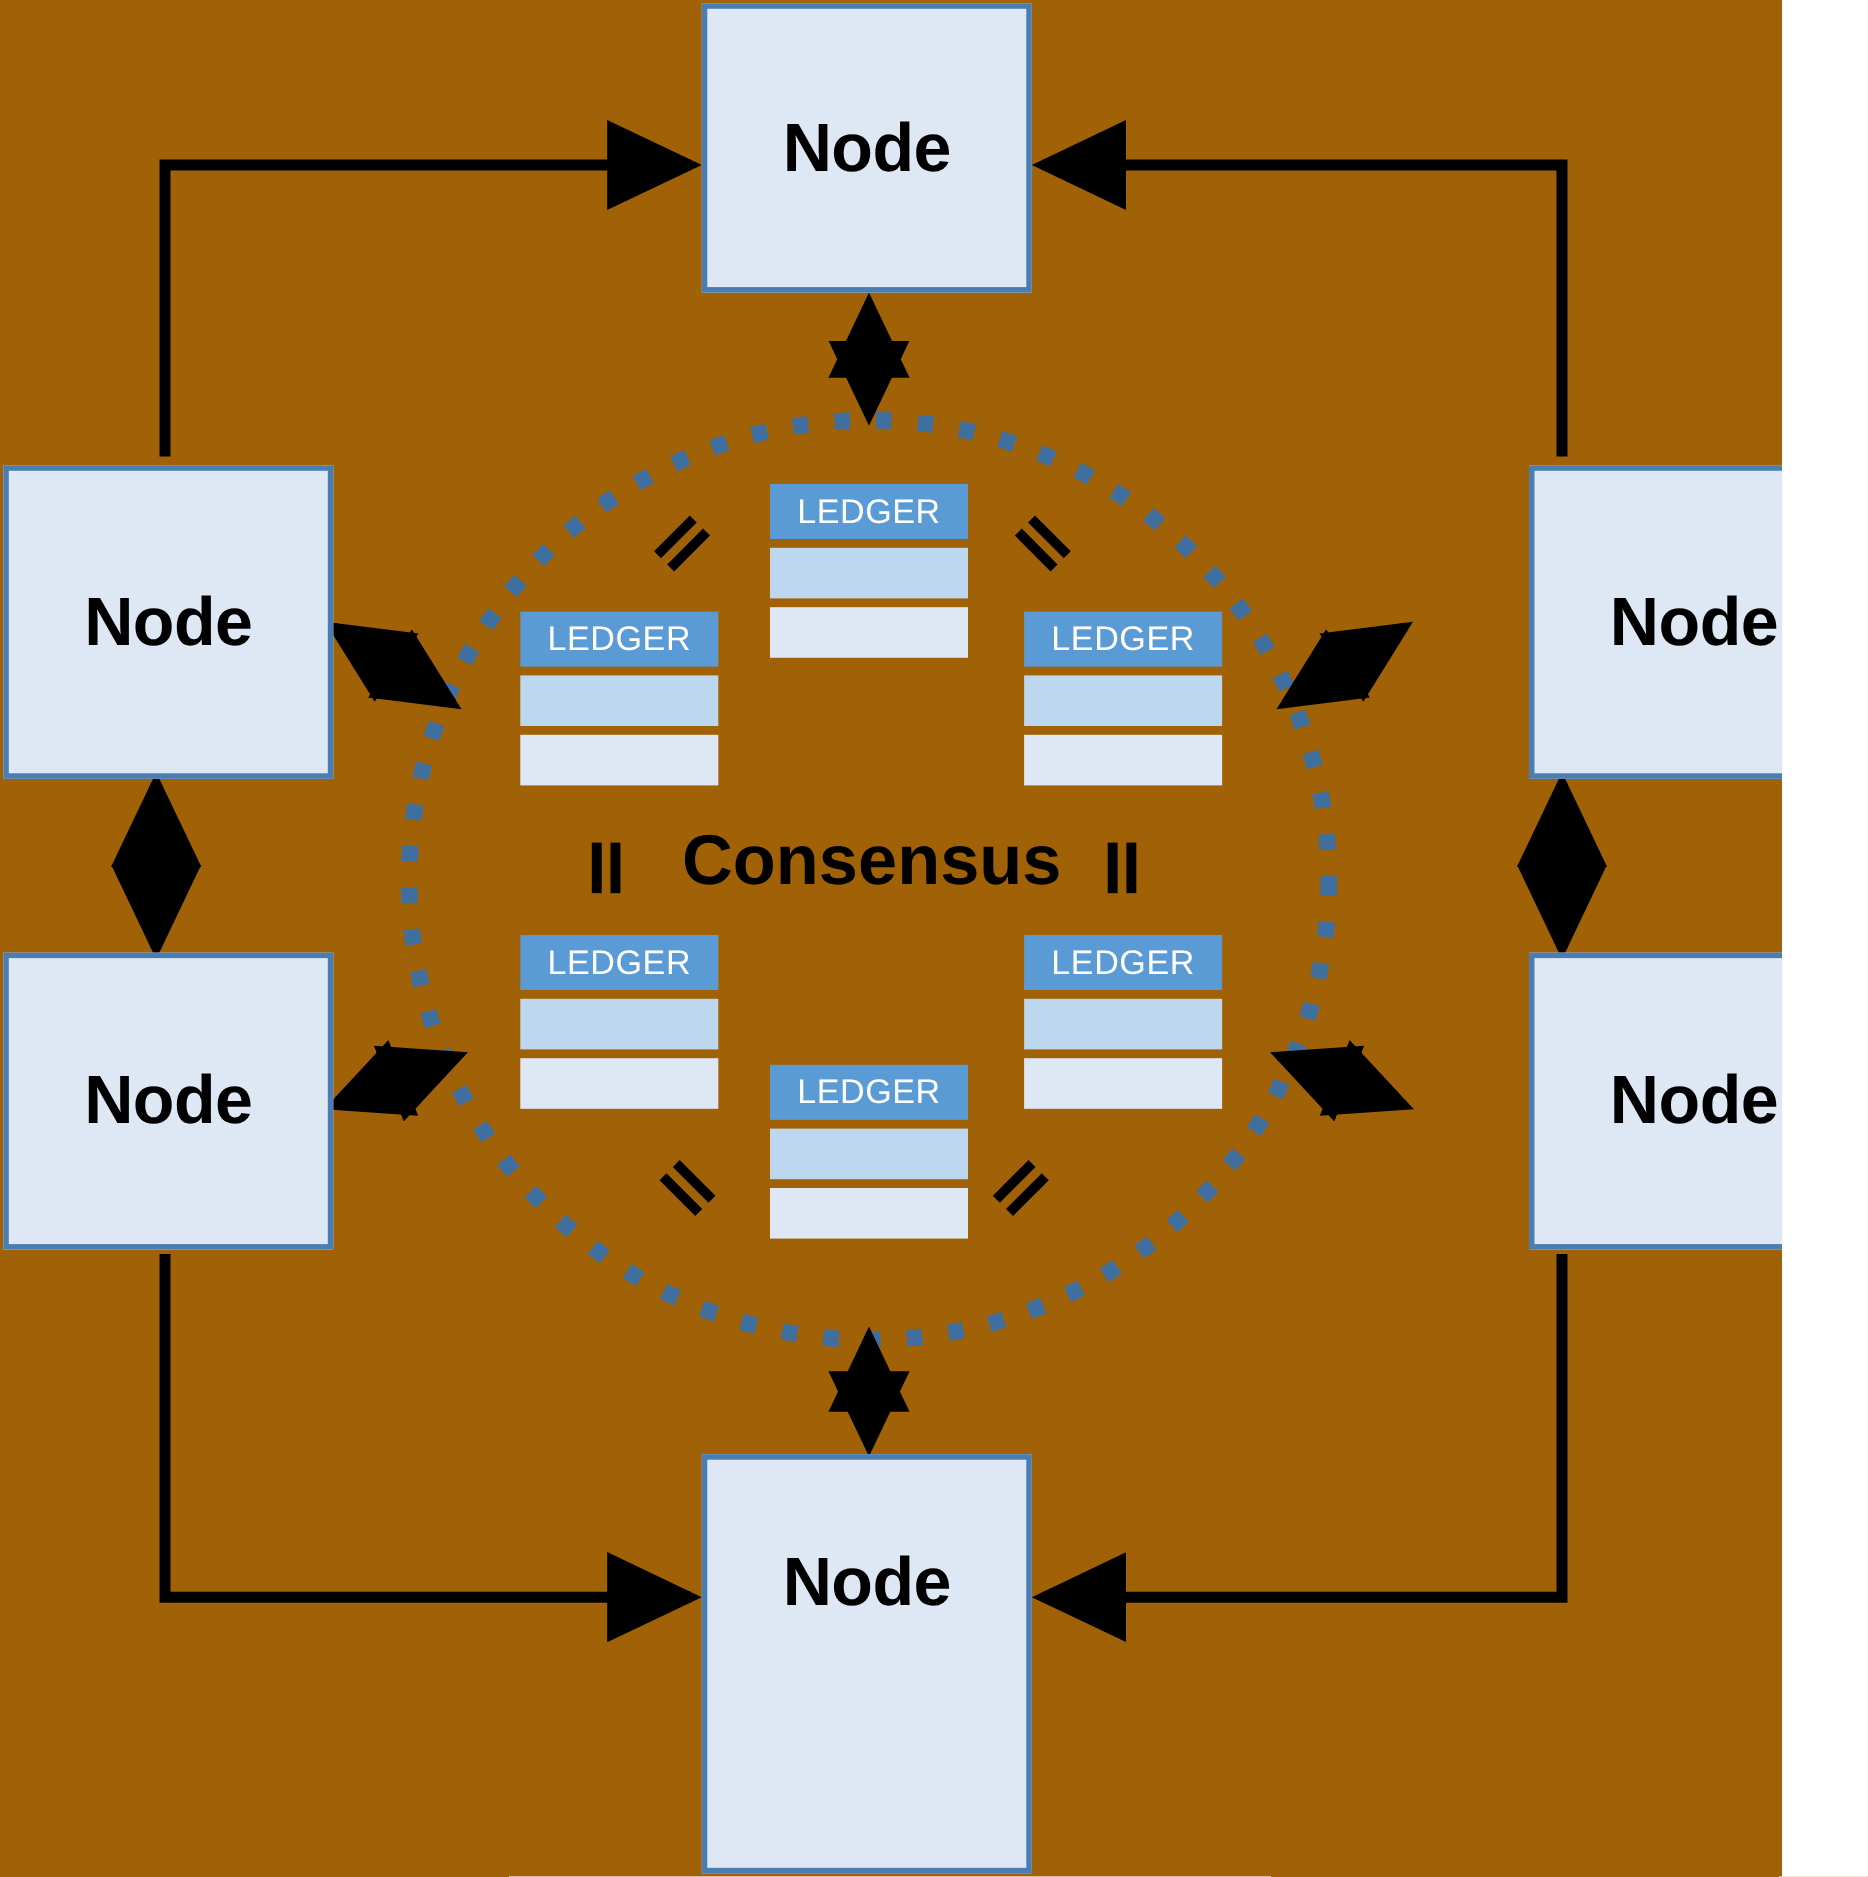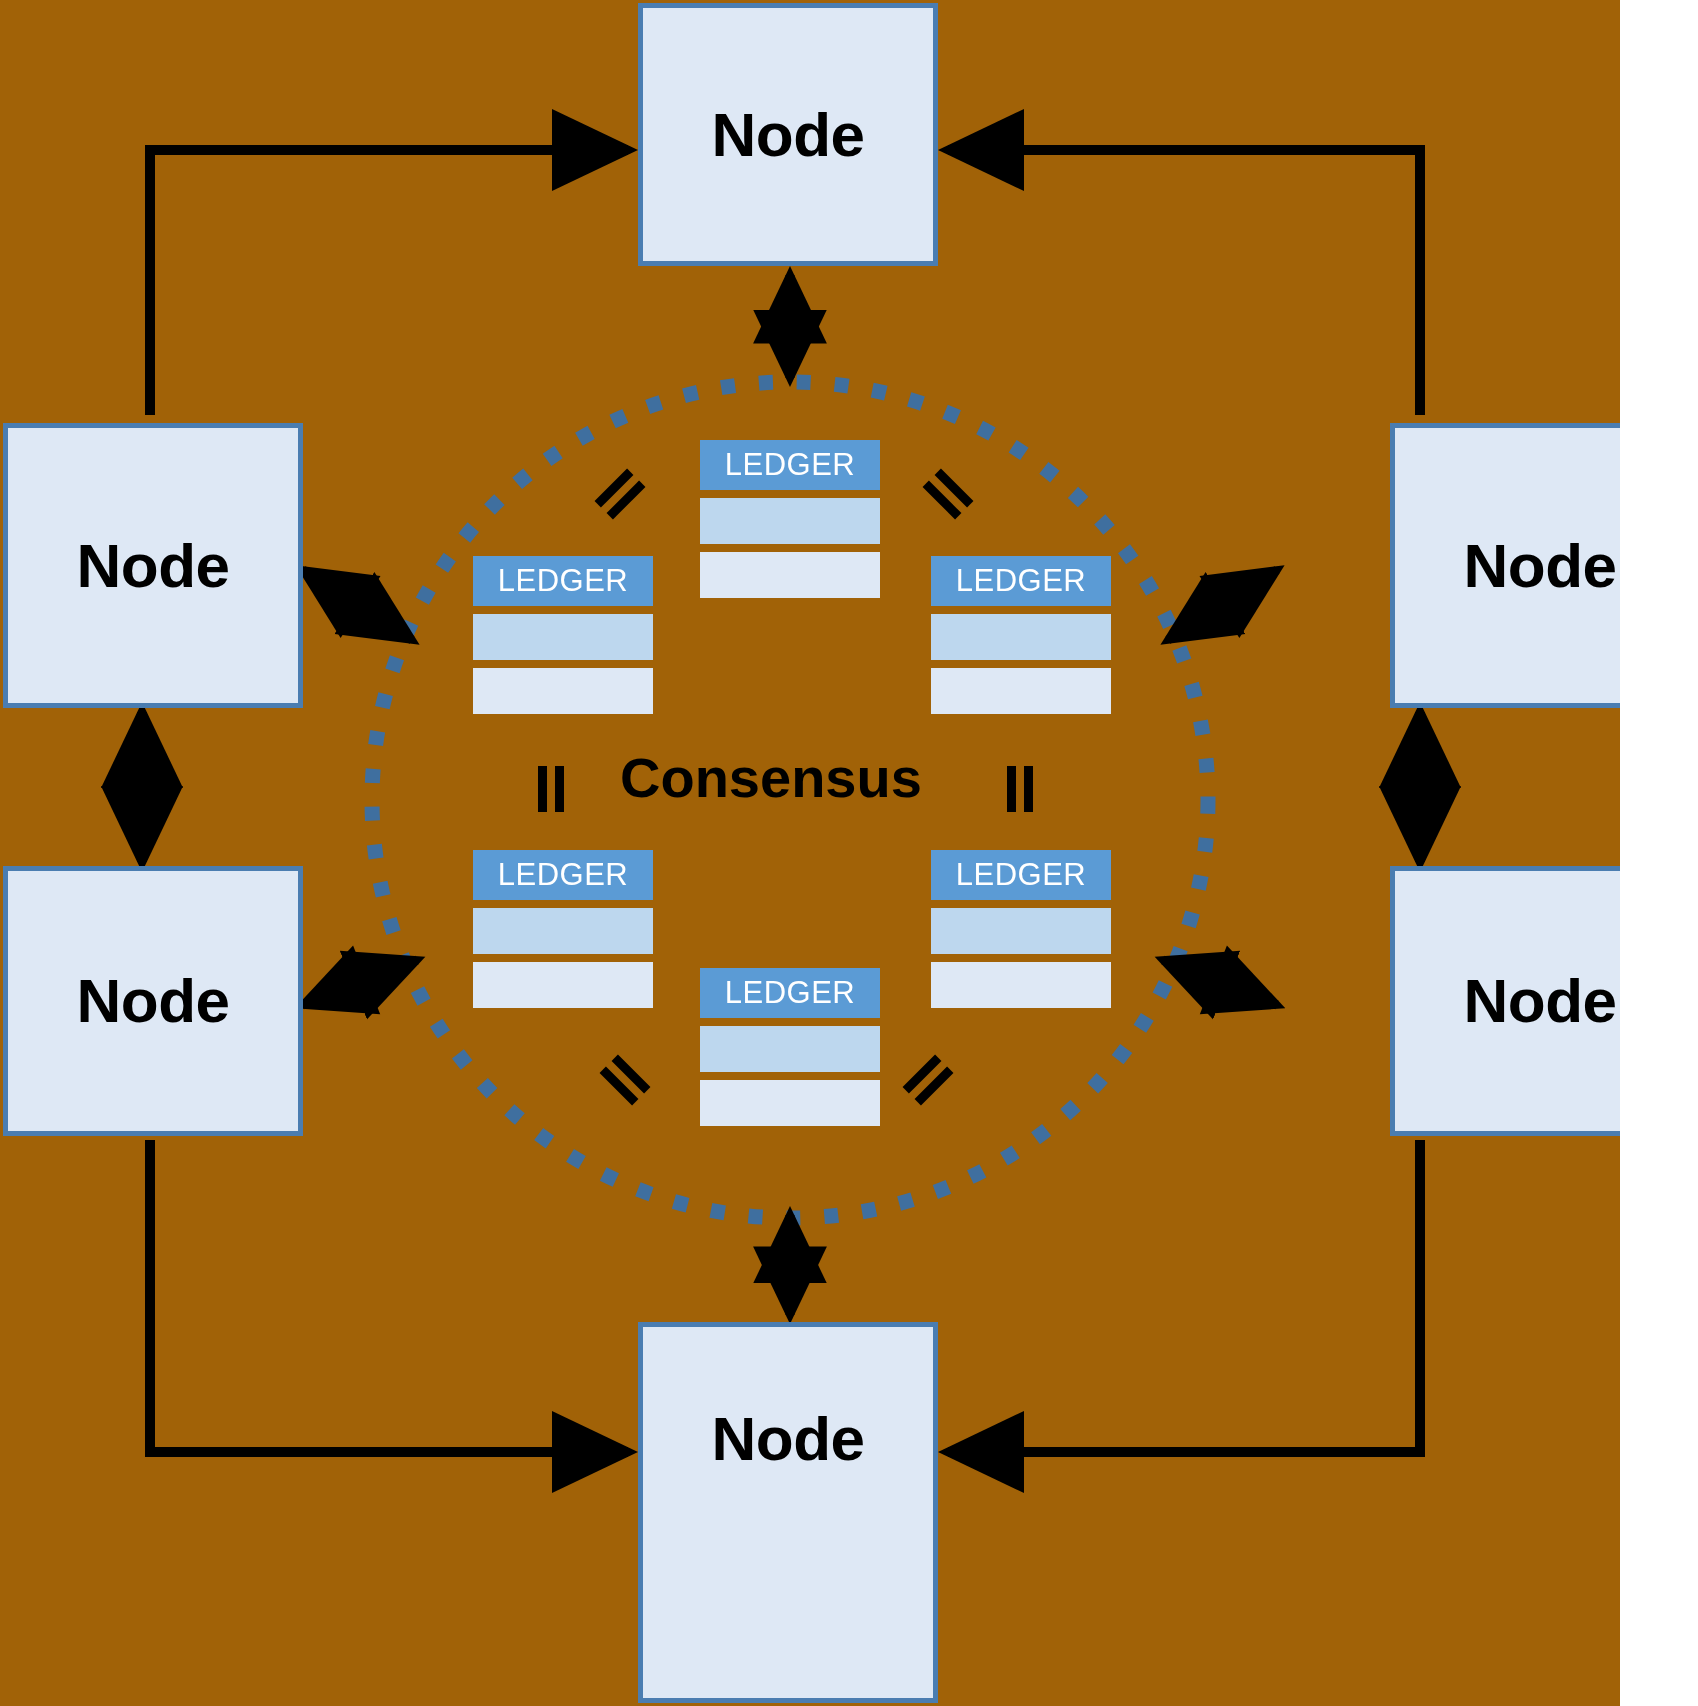--- a/index.html
+++ b/index.html
@@ -69,21 +69,21 @@
     margin-top: 8px;
   }
   .ledger-row.r1 { background: #bdd7ee; }
   .ledger-row.r2 { background: #dee8f5; }
 
   
   .consensus-title {
     position: absolute;
     font-family: "Liberation Sans", sans-serif;
     font-weight: bold;
-    font-size: 56px;
+    font-size: 64px;
     color: #000000;
     white-space: nowrap;
     line-height: 1;
   }
 
   
   .eq-mark {
     position: absolute;
     width: 46px;
     height: 34px;

